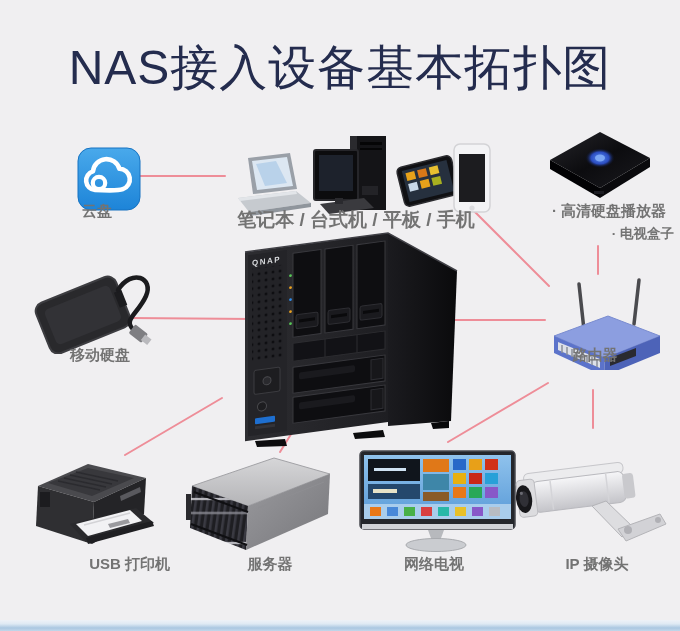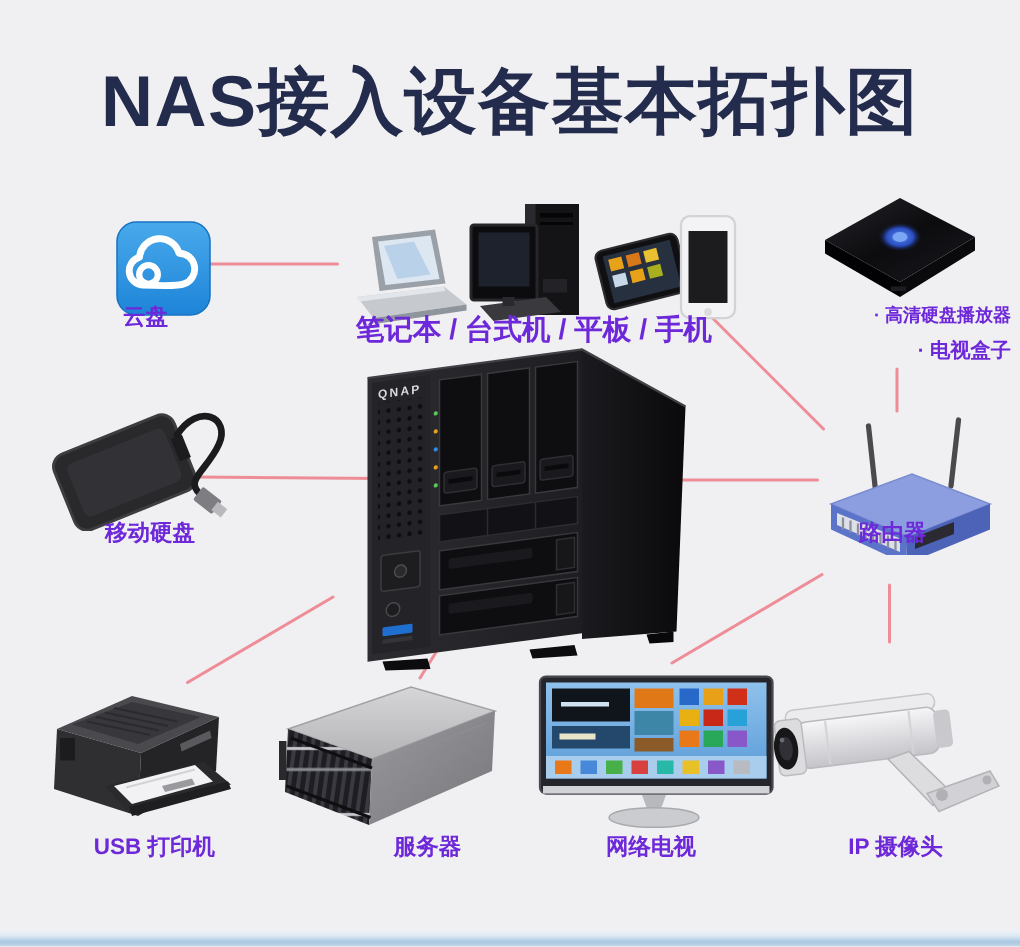--- a/index.html
+++ b/index.html
@@ -3,37 +3,37 @@
 <meta charset="utf-8">
 <style>
   html,body{margin:0;padding:0;background:#e8e8ea;}
   .stage{
     position:relative;width:680px;height:631px;overflow:hidden;
     background:#f0eff1;
     font-family:"Liberation Sans","DejaVu Sans",sans-serif;
   }
   .title{
     position:absolute;left:0;top:36px;width:680px;margin:0;
-    text-align:center;font-size:48px;font-weight:700;letter-spacing:1px;
+    text-align:center;font-size:48px;font-weight:400;letter-spacing:1px;
     color:#242c4e;
   }
   .lines{position:absolute;left:0;top:0;width:680px;height:631px;}
   .node-svg{position:absolute;display:block;}
   .label{
-    position:absolute;font-weight:700;font-size:15px;color:#6d28d9;
+    position:absolute;font-weight:700;font-size:15px;color:#737373;
     text-align:center;white-space:nowrap;
   }
   .lbl-cloud{left:57px;top:202px;width:80px;}
   .lbl-devices{left:226px;top:207px;width:260px;font-size:19px;}
-  .lbl-tvbox1{left:544px;top:202px;width:130px;text-align:right;font-size:12px;}
+  .lbl-tvbox1{left:544px;top:202px;width:130px;text-align:center;font-size:15px;}
   .lbl-tvbox2{left:544px;top:225px;width:130px;text-align:right;font-size:13.5px;}
   .lbl-hdd{left:50px;top:346px;width:100px;}
   .lbl-router{left:555px;top:346px;width:80px;}
-  .lbl-printer{left:53px;top:555px;width:100px;}
-  .lbl-server{left:235px;top:555px;width:100px;}
+  .lbl-printer{left:70px;top:555px;width:100px;text-align:right;}
+  .lbl-server{left:220px;top:555px;width:100px;}
   .lbl-tv{left:384px;top:555px;width:100px;}
   .lbl-camera{left:547px;top:555px;width:100px;}
   .watermark{
     position:absolute;right:8px;top:589px;font-size:22px;font-weight:700;
     color:#8f8f93;letter-spacing:1px;
     text-shadow:-1px -1px 0 #fff,1px -1px 0 #fff,-1px 1px 0 #fff,1px 1px 0 #fff;
   }
   .footer-strip{
     position:absolute;left:0;bottom:0;width:680px;height:11px;
     background:linear-gradient(180deg,#eef2f7 0%,#dfeaf4 35%,#aac7e1 72%,#c2d7ea 100%);

